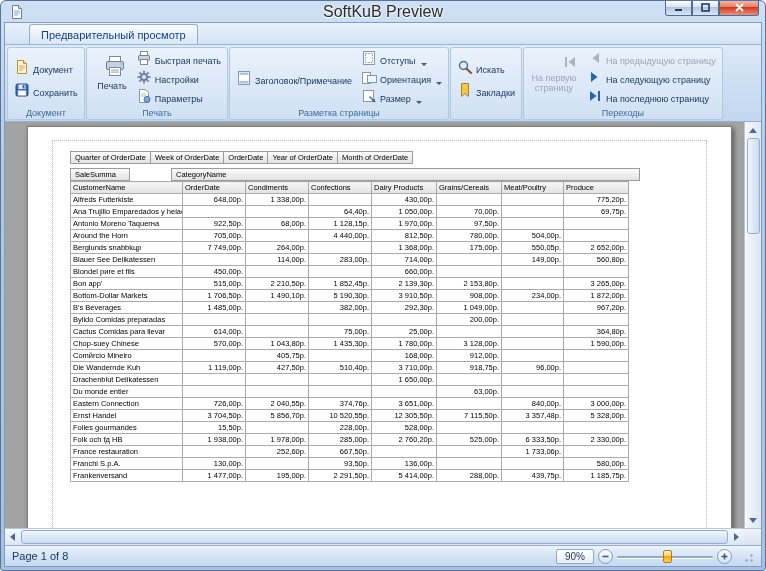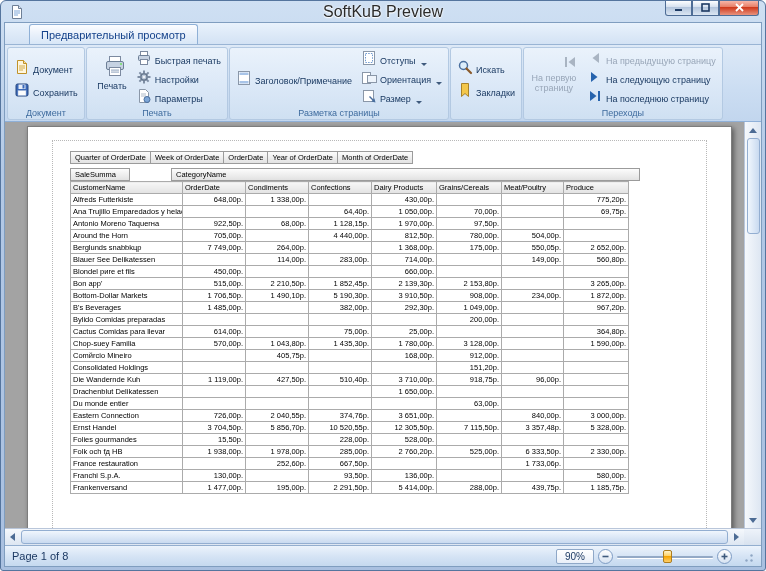--- a/index.html
+++ b/index.html
@@ -493,46 +493,36 @@
                     <td class="name">Cactus Comidas para llevar</td>
                     <td class="num">614,00р.</td>
                     <td class="num"></td>
                     <td class="num">75,00р.</td>
                     <td class="num">25,00р.</td>
                     <td class="num"></td>
                     <td class="num"></td>
                     <td class="num">364,80р.</td>
                   </tr>
                   <tr>
-                    <td class="name">Chop-suey Familia</td>
+                    <td class="name">Chop-suey Chinese</td>
                     <td class="num">570,00р.</td>
                     <td class="num">1 043,80р.</td>
                     <td class="num">1 435,30р.</td>
                     <td class="num">1 780,00р.</td>
                     <td class="num">3 128,00р.</td>
                     <td class="num"></td>
                     <td class="num">1 590,00р.</td>
                   </tr>
                   <tr>
                     <td class="name">Comйrcio Mineiro</td>
                     <td class="num"></td>
                     <td class="num">405,75р.</td>
                     <td class="num"></td>
                     <td class="num">168,00р.</td>
                     <td class="num">912,00р.</td>
-                    <td class="num"></td>
-                    <td class="num"></td>
-                  </tr>
-                  <tr>
-                    <td class="name">Consolidated Holdings</td>
-                    <td class="num"></td>
-                    <td class="num"></td>
-                    <td class="num"></td>
-                    <td class="num"></td>
-                    <td class="num">151,20р.</td>
                     <td class="num"></td>
                     <td class="num"></td>
                   </tr>
                   <tr>
                     <td class="name">Die Wandernde Kuh</td>
                     <td class="num">1 119,00р.</td>
                     <td class="num">427,50р.</td>
                     <td class="num">510,40р.</td>
                     <td class="num">3 710,00р.</td>
                     <td class="num">918,75р.</td>

